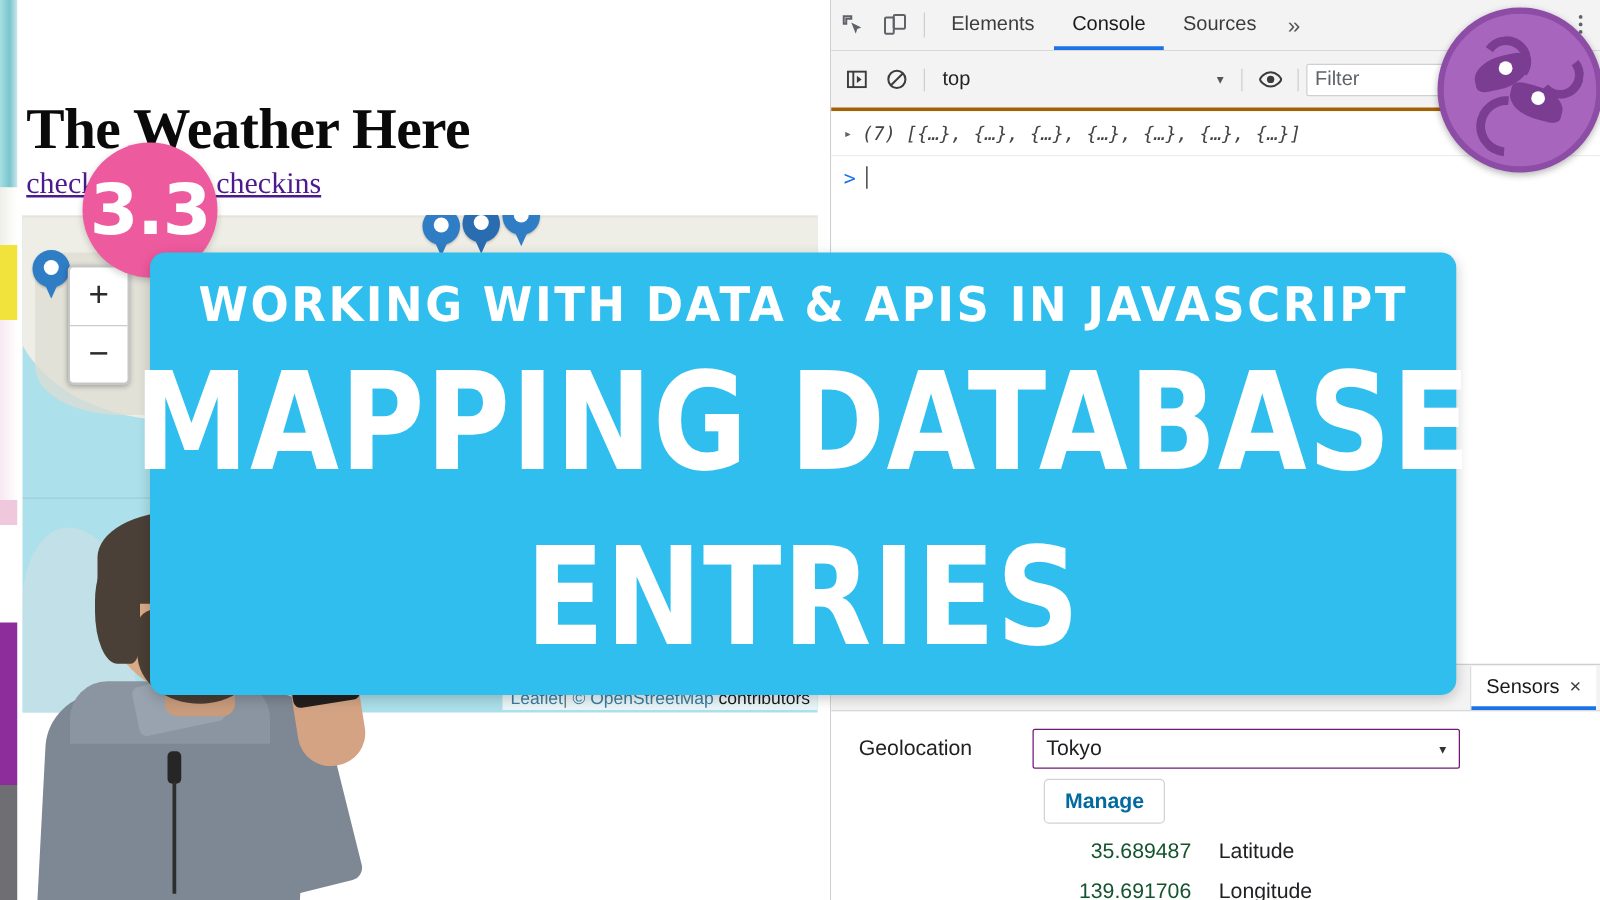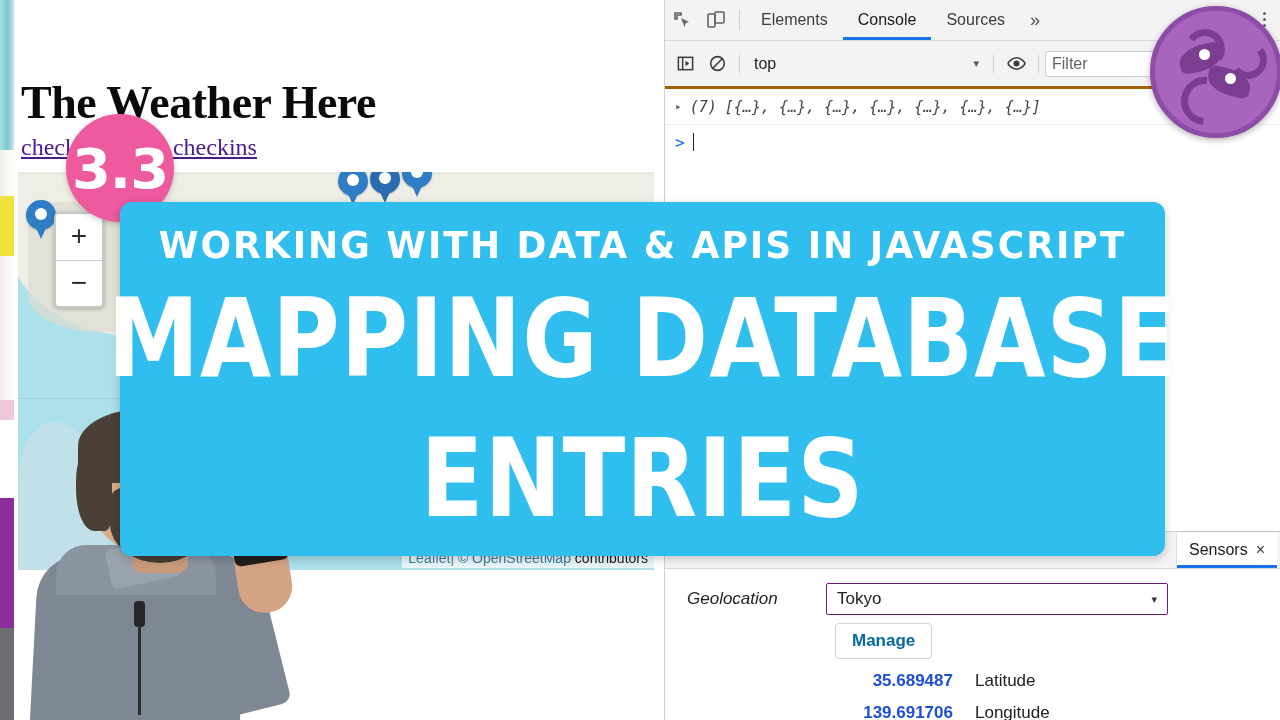--- a/index.html
+++ b/index.html
@@ -140,31 +140,31 @@
   .console-prompt .chev{color:#1a73e8;}
   .caret-bar{display:inline-block;width:1px;height:18px;background:#222;}
 
   
   .drawer{position:absolute;left:0;bottom:0;width:616px;height:188px;background:#fff;border-top:1px solid #cfcfcf;}
   .drawer-tabs{height:36px;background:#f3f3f3;border-bottom:1px solid #d8d8d8;display:flex;align-items:center;justify-content:flex-end;padding-right:4px;}
   .drawer-tab{height:35px;display:flex;align-items:center;gap:8px;padding:0 12px;font-size:16px;color:#1a1a1a;background:#fff;border-left:1px solid #ddd;box-shadow:inset 0 -3px 0 #1a73e8;}
   .drawer-tab .x{font-size:16px;color:#3c3c3c;}
   .sensor-body{padding:14px 0 0 0;}
   .sensor-row{display:flex;align-items:center;gap:14px;padding:0 0 0 22px;}
-  .sensor-label{font-size:17px;color:#202124;width:125px;font-style:italic;}
+  .sensor-label{font-size:17px;color:#202124;width:125px;}
   .geo-select{
     width:320px;height:30px;border:1px solid #701a75;border-radius:2px;background:#fff;
     display:flex;align-items:center;padding:0 10px;font-size:17px;color:#202124;
   }
   .geo-select .gs-val{flex:1;}
   .geo-select .caret{font-size:11px;color:#333;}
   .manage-wrap{padding:8px 0 0 170px;}
   .manage-btn{display:inline-flex;align-items:center;justify-content:center;height:34px;padding:0 16px;border:1px solid #d2d2d2;border-radius:4px;background:#fff;color:#0369a1;font-weight:bold;font-size:17px;}
   .coord-row{display:flex;align-items:center;gap:22px;padding:12px 0 0 170px;}
-  .coord-val{font-size:17px;color:#1d4ed8;text-align:right;width:118px;font-weight:bold;}
+  .coord-val{font-size:17px;color:#14532d;text-align:right;width:118px;}
   .coord-name{font-size:17px;color:#202124;}
 
   
   .title-card{
     position:absolute;left:120px;top:202px;width:1045px;height:354px;
     background:#2fbeed;border-radius:12px;z-index:20;
     box-shadow:0 3px 10px rgba(0,0,0,.2);
     display:flex;flex-direction:column;align-items:center;justify-content:flex-start;
     padding-top:22px;box-sizing:border-box;
   }

